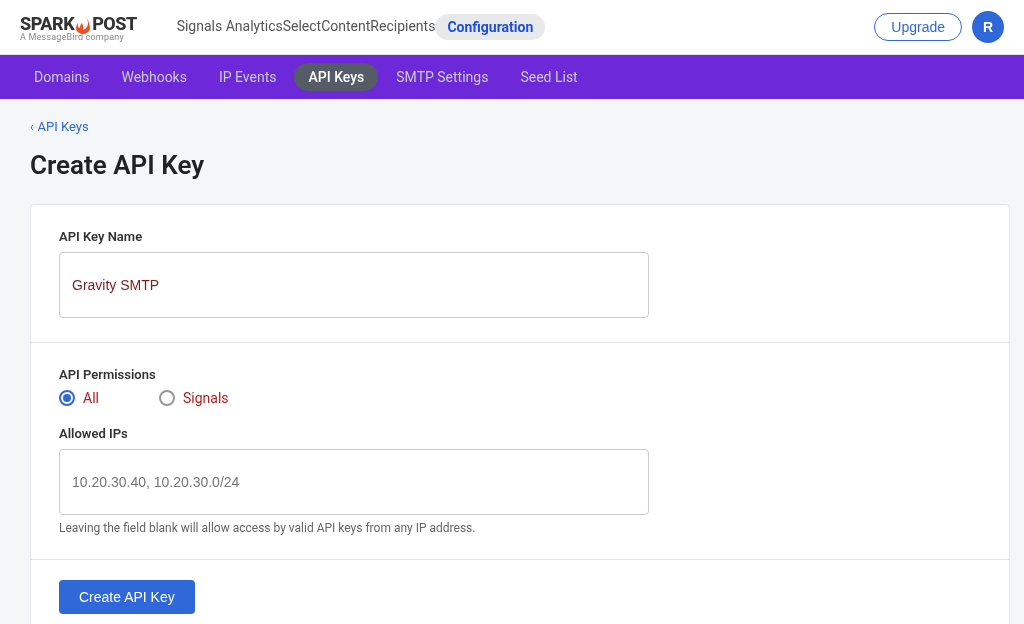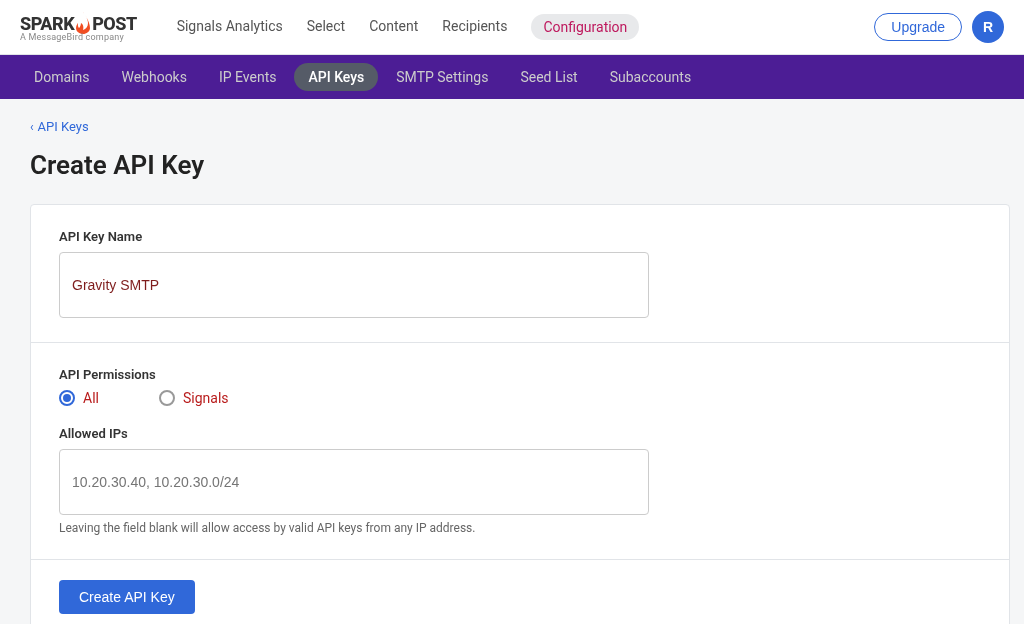--- a/index.html
+++ b/index.html
@@ -38,36 +38,35 @@
       margin: 0 1px;
     }
     .logo-sub {
       font-size: 9px;
       color: #888;
       letter-spacing: 0.2px;
       margin-top: -2px;
     }
     .top-nav-links {
       display: flex;
-      gap: 24px;
       flex: 1;
     }
     .top-nav-link {
       text-decoration: none;
       color: #555;
       font-size: 14px;
       padding: 4px 0;
       cursor: pointer;
     }
     .top-nav-link.active {
       background: #e8e9eb;
-      color: #be185d;
+      color: #1d4ed8;
       padding: 5px 12px;
       border-radius: 20px;
-      font-weight: 400;
+      font-weight: 700;
     }
     .top-nav-right {
       display: flex;
       align-items: center;
       gap: 10px;
     }
     .upgrade-btn {
       border: 1.5px solid #3068d9;
       color: #3068d9;
       background: #fff;
@@ -87,21 +86,21 @@
       font-size: 14px;
       font-weight: 600;
       cursor: pointer;
       display: flex;
       align-items: center;
       justify-content: center;
     }
 
     
     .sub-nav {
-      background: #4c1d95;
+      background: #6d28d9;
       display: flex;
       align-items: center;
       padding: 2px 20px;
       height: 44px;
       gap: 4px;
     }
     .sub-nav-link {
       color: #ccc;
       text-decoration: none;
       padding: 6px 14px;
@@ -260,21 +259,20 @@
   </div>
 </nav>
 
 <nav class="sub-nav">
   <a class="sub-nav-link">Domains</a>
   <a class="sub-nav-link">Webhooks</a>
   <a class="sub-nav-link">IP Events</a>
   <a class="sub-nav-link active">API Keys</a>
   <a class="sub-nav-link">SMTP Settings</a>
   <a class="sub-nav-link">Seed List</a>
-  <a class="sub-nav-link">Subaccounts</a>
 </nav>
 
 <div class="content">
   <div class="breadcrumb">
     <span class="breadcrumb-chevron">‹</span>
     <span>API Keys</span>
   </div>
 
   <h1 class="page-title">Create API Key</h1>
 

